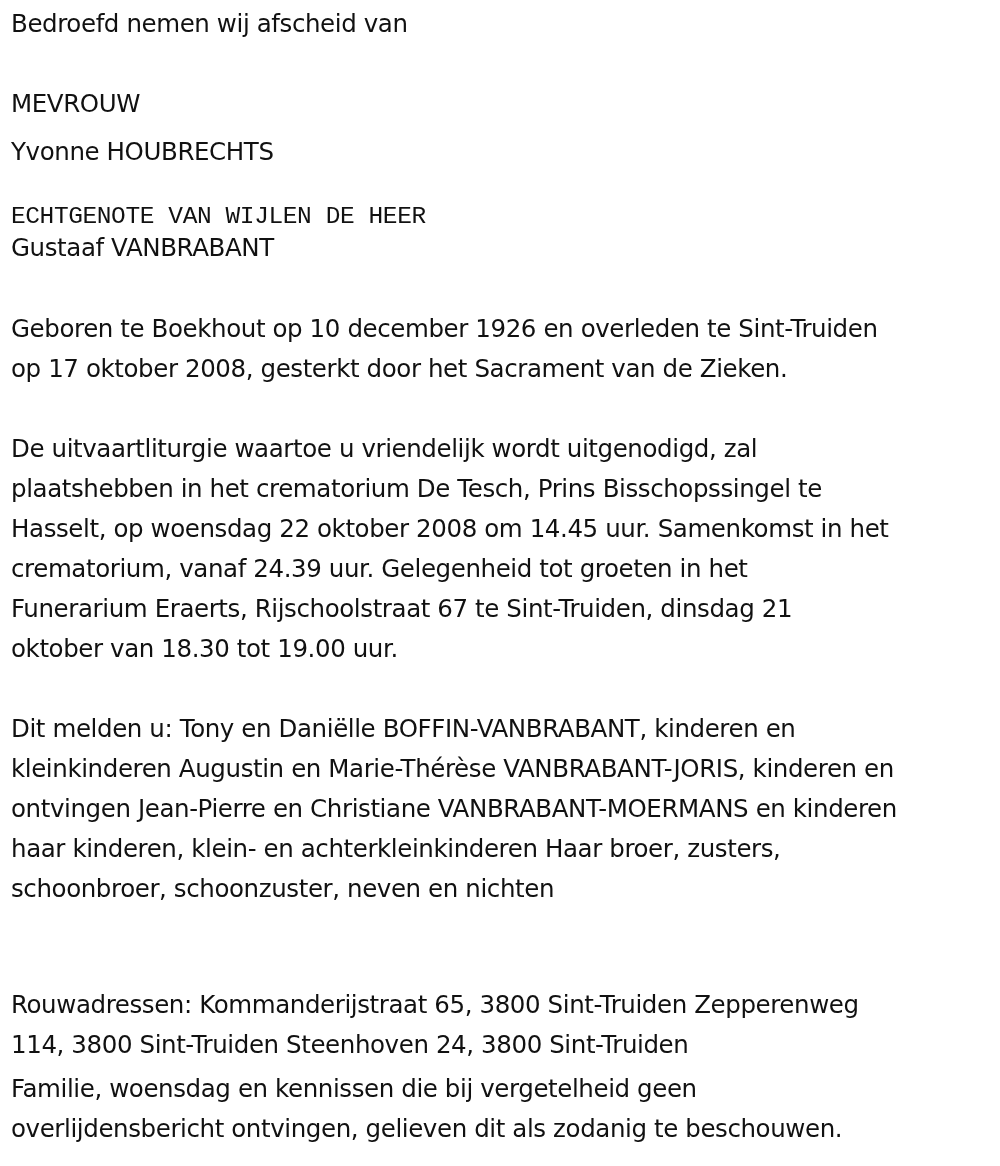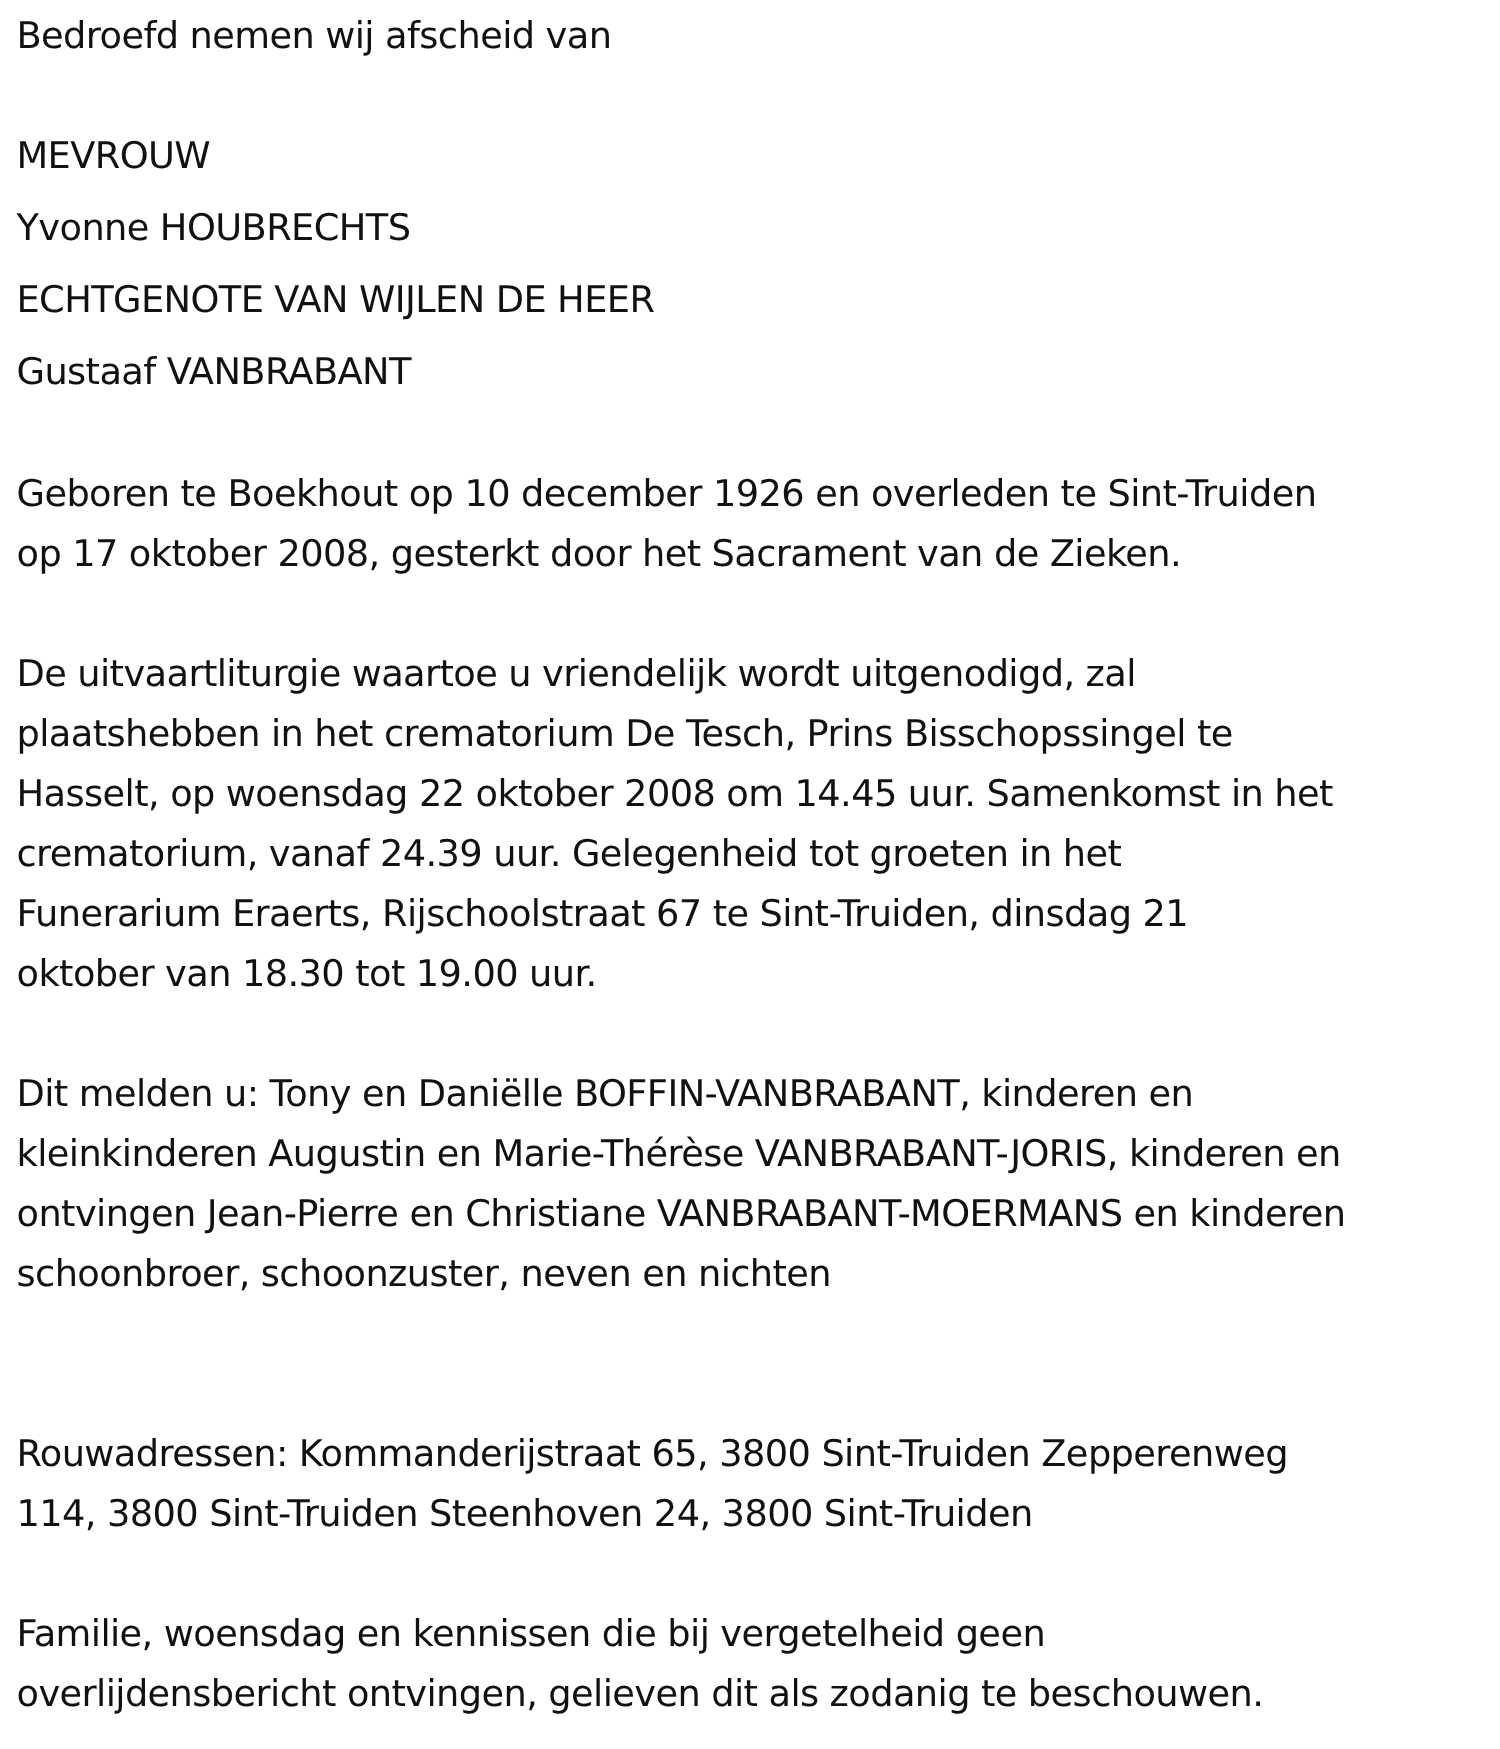--- a/index.html
+++ b/index.html
@@ -18,45 +18,46 @@
 </style>
 </head>
 <body>
 
 <div class="doc">
 
   <div class="line" style="top:9px;">Bedroefd nemen wij afscheid van</div>
 
   <div class="line" style="top:89px;">MEVROUW</div>
   <div class="line bold" style="top:137px;">Yvonne HOUBRECHTS</div>
-  <div class="line" style="top:185px;">ECHTGENOTE VAN WIJLEN DE HEER</div>
+  <div class="line" style="top:203px;font-family:Liberation Mono, monospace;">ECHTGENOTE VAN WIJLEN DE HEER</div>
   <div class="line" style="top:233px;">Gustaaf VANBRABANT</div>
 
   <div class="para" style="top:309px;">
     <span class="pl">Geboren te Boekhout op 10 december 1926 en overleden te Sint-Truiden</span>
     <span class="pl">op 17 oktober 2008, gesterkt door het Sacrament van de Zieken.</span>
   </div>
 
   <div class="para" style="top:429px;">
     <span class="pl">De uitvaartliturgie waartoe u vriendelijk wordt uitgenodigd, zal</span>
     <span class="pl">plaatshebben in het crematorium De Tesch, Prins Bisschopssingel te</span>
     <span class="pl">Hasselt, op woensdag 22 oktober 2008 om 14.45 uur. Samenkomst in het</span>
     <span class="pl">crematorium, vanaf 24.39 uur. Gelegenheid tot groeten in het</span>
     <span class="pl">Funerarium Eraerts, Rijschoolstraat 67 te Sint-Truiden, dinsdag 21</span>
     <span class="pl">oktober van 18.30 tot 19.00 uur.</span>
   </div>
 
   <div class="para" style="top:709px;">
     <span class="pl">Dit melden u: Tony en Daniëlle BOFFIN-VANBRABANT, kinderen en</span>
     <span class="pl">kleinkinderen Augustin en Marie-Thérèse VANBRABANT-JORIS, kinderen en</span>
     <span class="pl">ontvingen Jean-Pierre en Christiane VANBRABANT-MOERMANS en kinderen</span>
+    <span class="pl">haar kinderen, klein- en achterkleinkinderen Haar broer, zusters,</span>
     <span class="pl">schoonbroer, schoonzuster, neven en nichten</span>
   </div>
 
-  <div class="para" style="top:949px;">
+  <div class="para" style="top:985px;">
     <span class="pl">Rouwadressen: Kommanderijstraat 65, 3800 Sint-Truiden Zepperenweg</span>
     <span class="pl">114, 3800 Sint-Truiden Steenhoven 24, 3800 Sint-Truiden</span>
   </div>
 
   <div class="para" style="top:1069px;">
     <span class="pl">Familie, woensdag en kennissen die bij vergetelheid geen</span>
     <span class="pl">overlijdensbericht ontvingen, gelieven dit als zodanig te beschouwen.</span>
   </div>
 
 </div>

